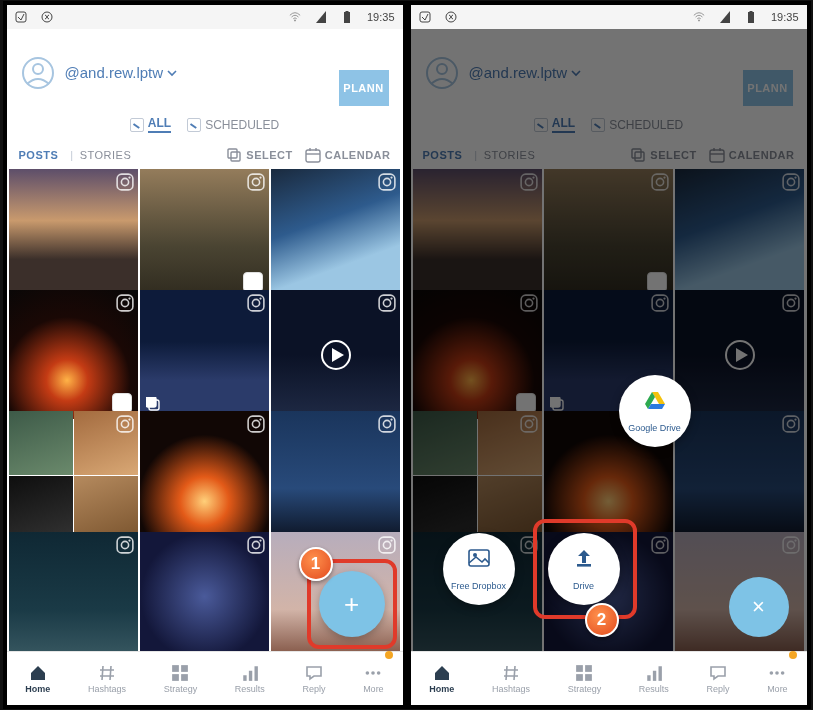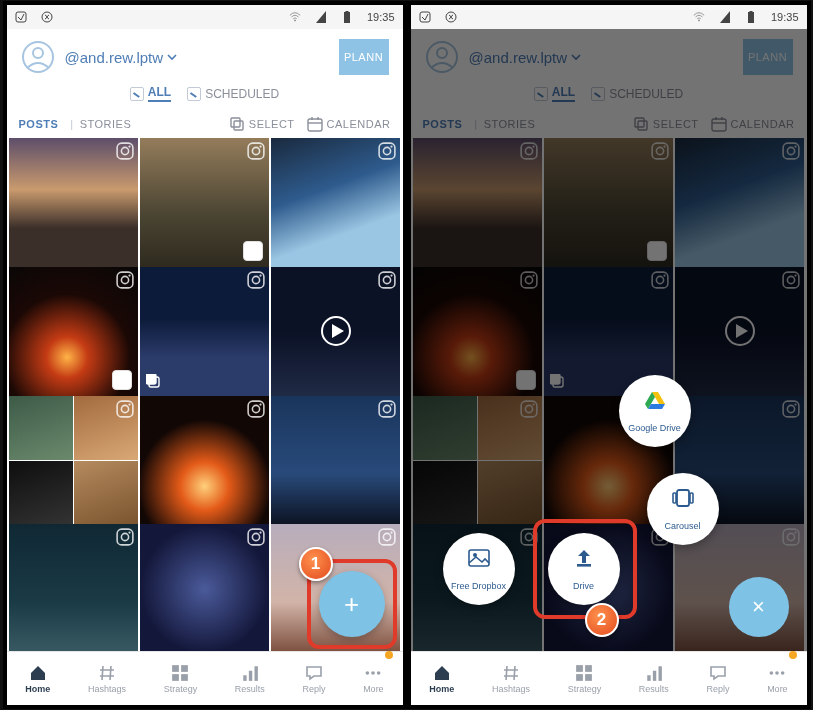--- a/index.html
+++ b/index.html
@@ -9,34 +9,34 @@
 
   
   .statusbar { height: 24px; background: #f5f5f5; display: flex; align-items: center; justify-content: space-between; padding: 0 8px; font-size: 11px; color: #444; }
   .statusbar .left, .statusbar .right { display: flex; align-items: flex-start; gap: 14px; }
   .statusbar svg { width: 12px; height: 12px; }
 
   
   .header { padding: 10px 14px 6px; display: flex; align-items: center; gap: 10px; }
   .avatar-circle { width: 34px; height: 34px; }
   .username { color: #4f7db5; font-size: 15px; font-weight: 500; display: flex; align-items: center; gap: 4px; }
-  .brand { margin-left: auto; width: 50px; height: 36px; background: #8ec3e6; color: #fff; display: flex; align-items: center; justify-content: center; font-size: 11px; font-weight: 400; letter-spacing: 0.5px; }
+  .brand { margin-left: auto; width: 50px; height: 36px; background: #8ec3e6; color: #fff; display: flex; align-items: center; justify-content: center; font-size: 11px; font-weight: 700; letter-spacing: 0.5px; margin-top: 31px; }
 
   .filters { display: flex; gap: 16px; justify-content: center; padding: 4px 0 8px; }
   .fbtn { display: flex; align-items: center; gap: 4px; font-size: 12px; color: #8a8f9a; text-transform: uppercase; }
   .fbtn .box { width: 14px; height: 14px; border: 1px solid #c2cad6; border-radius: 2px; position: relative; }
   .fbtn .box::after { content:""; position:absolute; left:2px; top:6px; width:7px; height:1.5px; background:#4f7db5; transform: rotate(35deg); }
   .fbtn.active .label { color: #4f7db5; font-weight: 600; border-bottom: 2px solid #4f7db5; padding-bottom: 1px; }
 
   .tabrow { display: flex; align-items: center; padding: 6px 12px; font-size: 11px; color: #8a8f9a; letter-spacing: 0.5px; }
   .tabrow .tab { margin-right: 6px; text-align: center; }
   .tabrow .tab.active { color: #4f7db5; font-weight: 600; }
   .tabrow .sep { margin: 0 6px; color: #c2cad6; }
   .tabrow .gap { flex: 1; }
-  .tabrow .tool { display: flex; align-items: center; gap: 4px; margin-left: 12px; font-size: 11px; }
+  .tabrow .tool { display: flex; align-items: center; gap: 4px; margin-left: 12px; font-size: 11px; font-weight: bold; }
 
   
   .grid { display: grid; grid-template-columns: repeat(3, 1fr); gap: 2px; padding: 0 2px; flex: 1; overflow: hidden; position: relative; }
   .cell { position: relative; aspect-ratio: 1; overflow: hidden; }
   .cell .ig { position: absolute; top: 4px; right: 4px; width: 18px; height: 18px; opacity: 0.8; }
   .cell .play { position:absolute; left:50%; top:50%; transform:translate(-50%,-50%); }
   .cell .sel { position:absolute; bottom:6px; right:6px; width:20px; height:20px; background:#fff; border-radius:4px; border:1px solid #e0e0e0; }
   .cell .stack { position:absolute; bottom:6px; left:6px; }
 
   
@@ -558,25 +558,19 @@
           <use href="#upload-ic"></use>
         </svg>
     <span>Drive</span>
   </div>
   <div class="fabopt" style="right:116px; bottom:258px;">
     <svg viewBox="0 0 22 22">
           <use href="#gdrive-ic"></use>
         </svg>
     <span>Google Drive</span>
   </div>
-  <div class="fabopt" style="right:88px; bottom:160px;">
-    <svg viewBox="0 0 22 22">
-          <use href="#carousel-ic"></use>
-        </svg>
-    <span>Carousel</span>
-  </div>
   <div class="fabx" style="right:18px; bottom:68px;">×</div>
 
   <div class="hl" style="right:170px; bottom:86px; width:104px; height:100px;"></div>
   <div class="marker" style="right:188px; bottom:68px;">2</div>
 </div>
 
 </div>
 
 </body></html>

